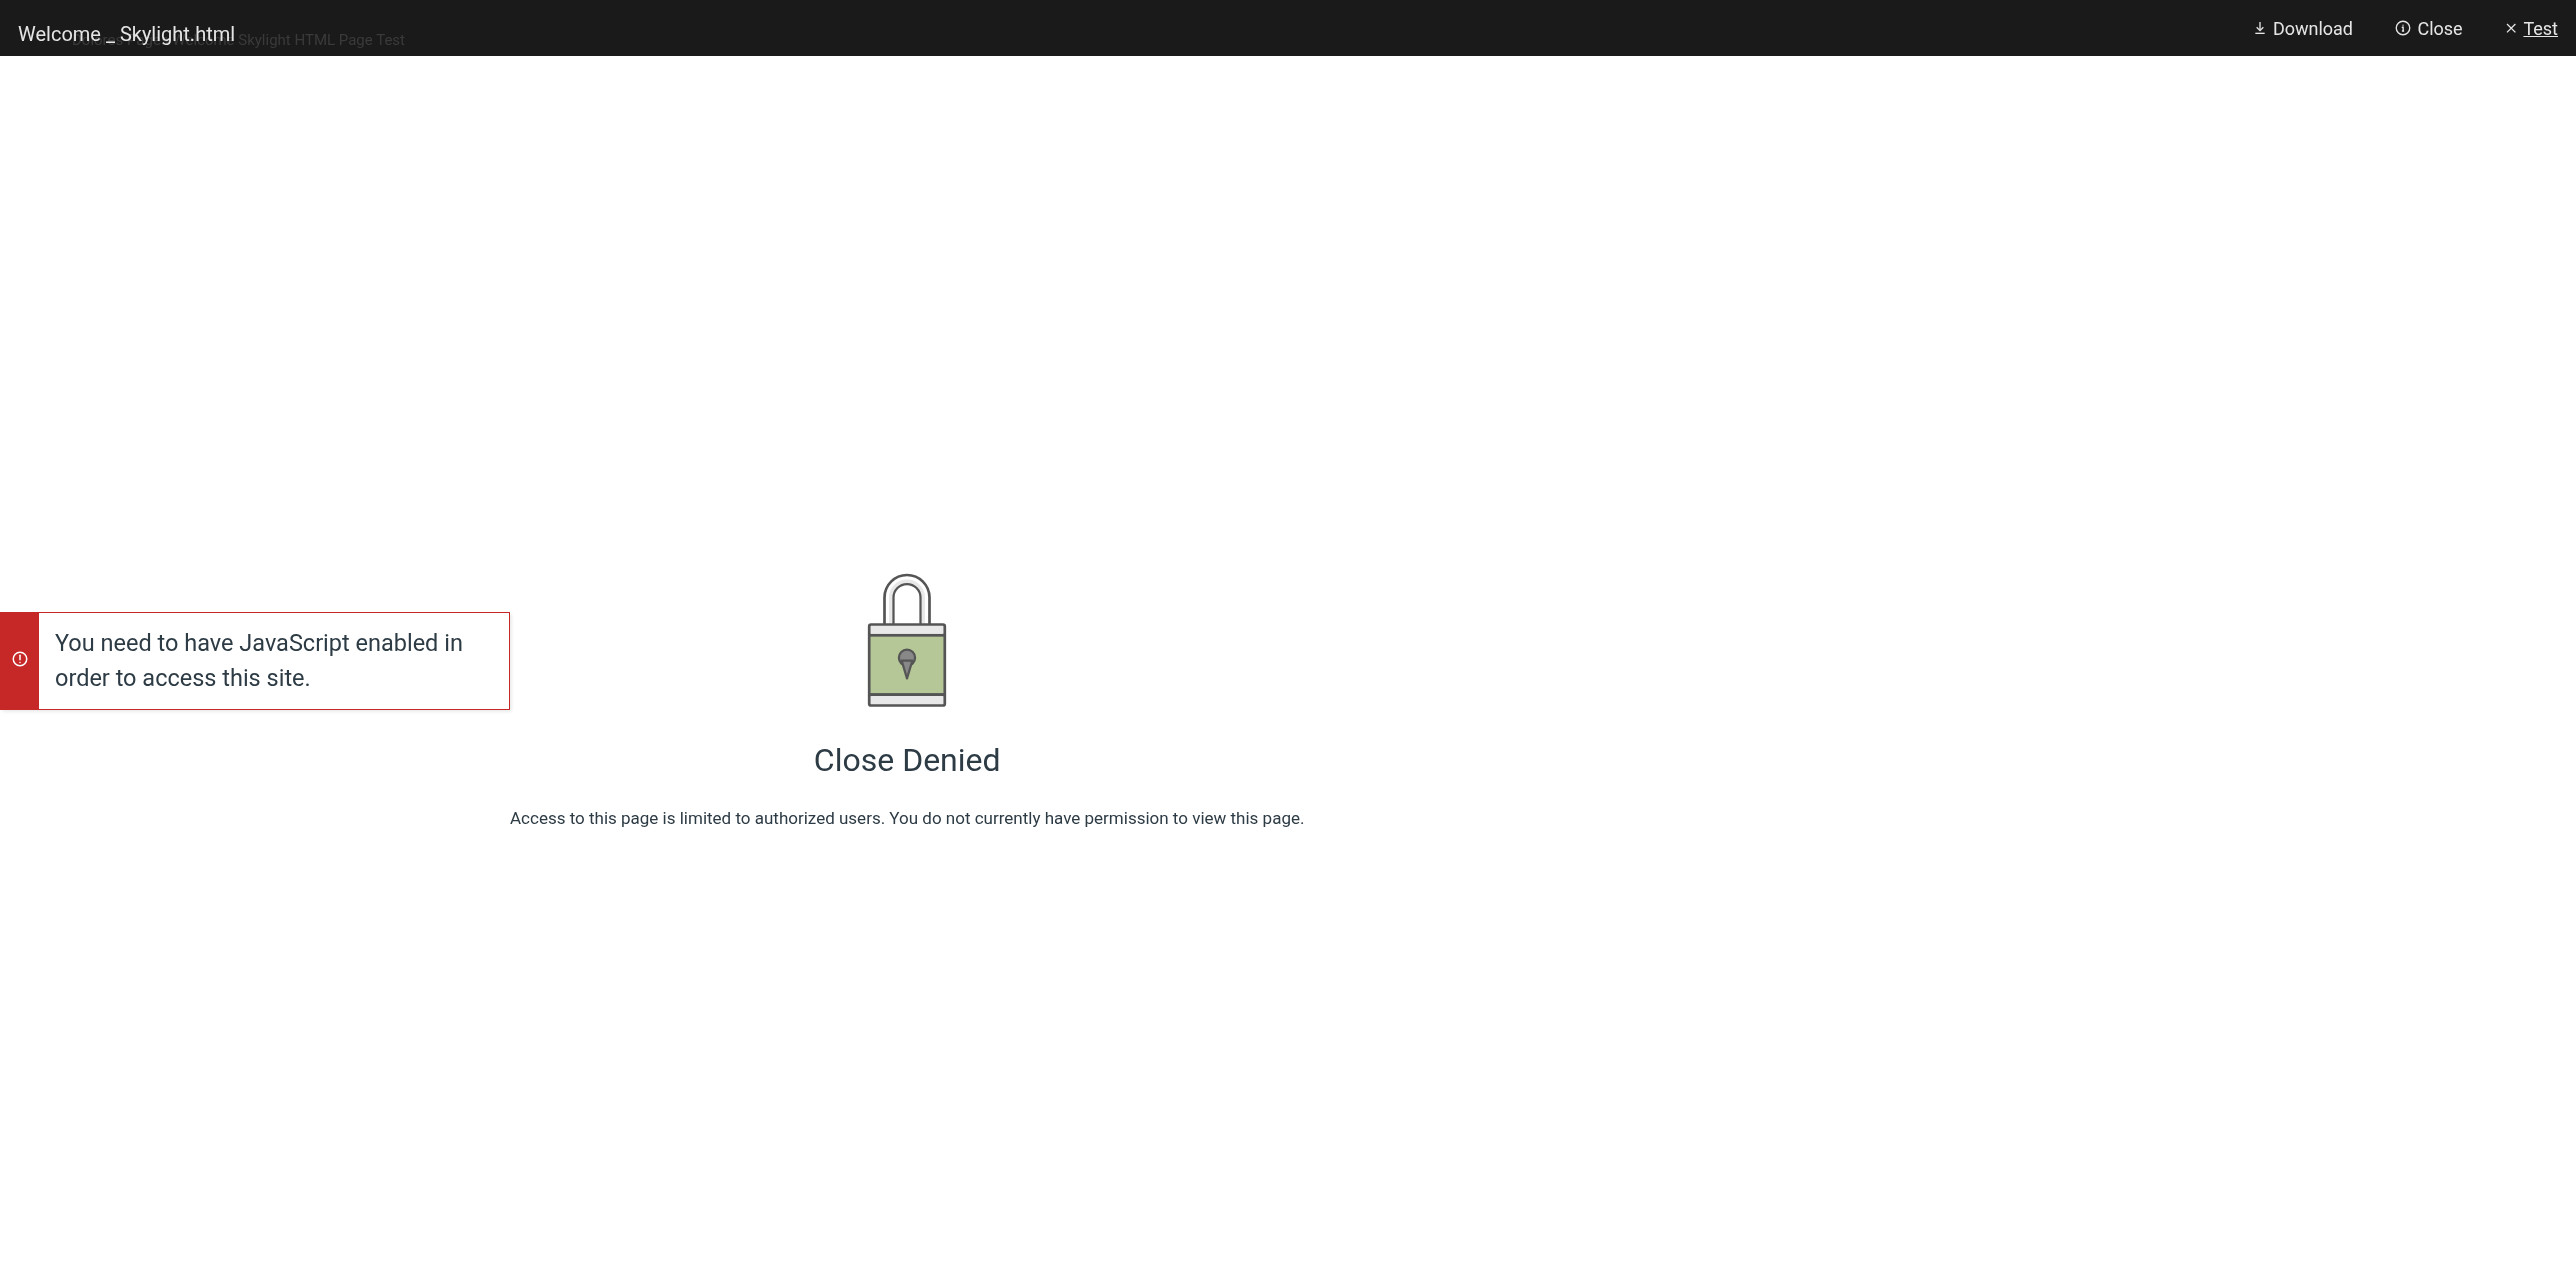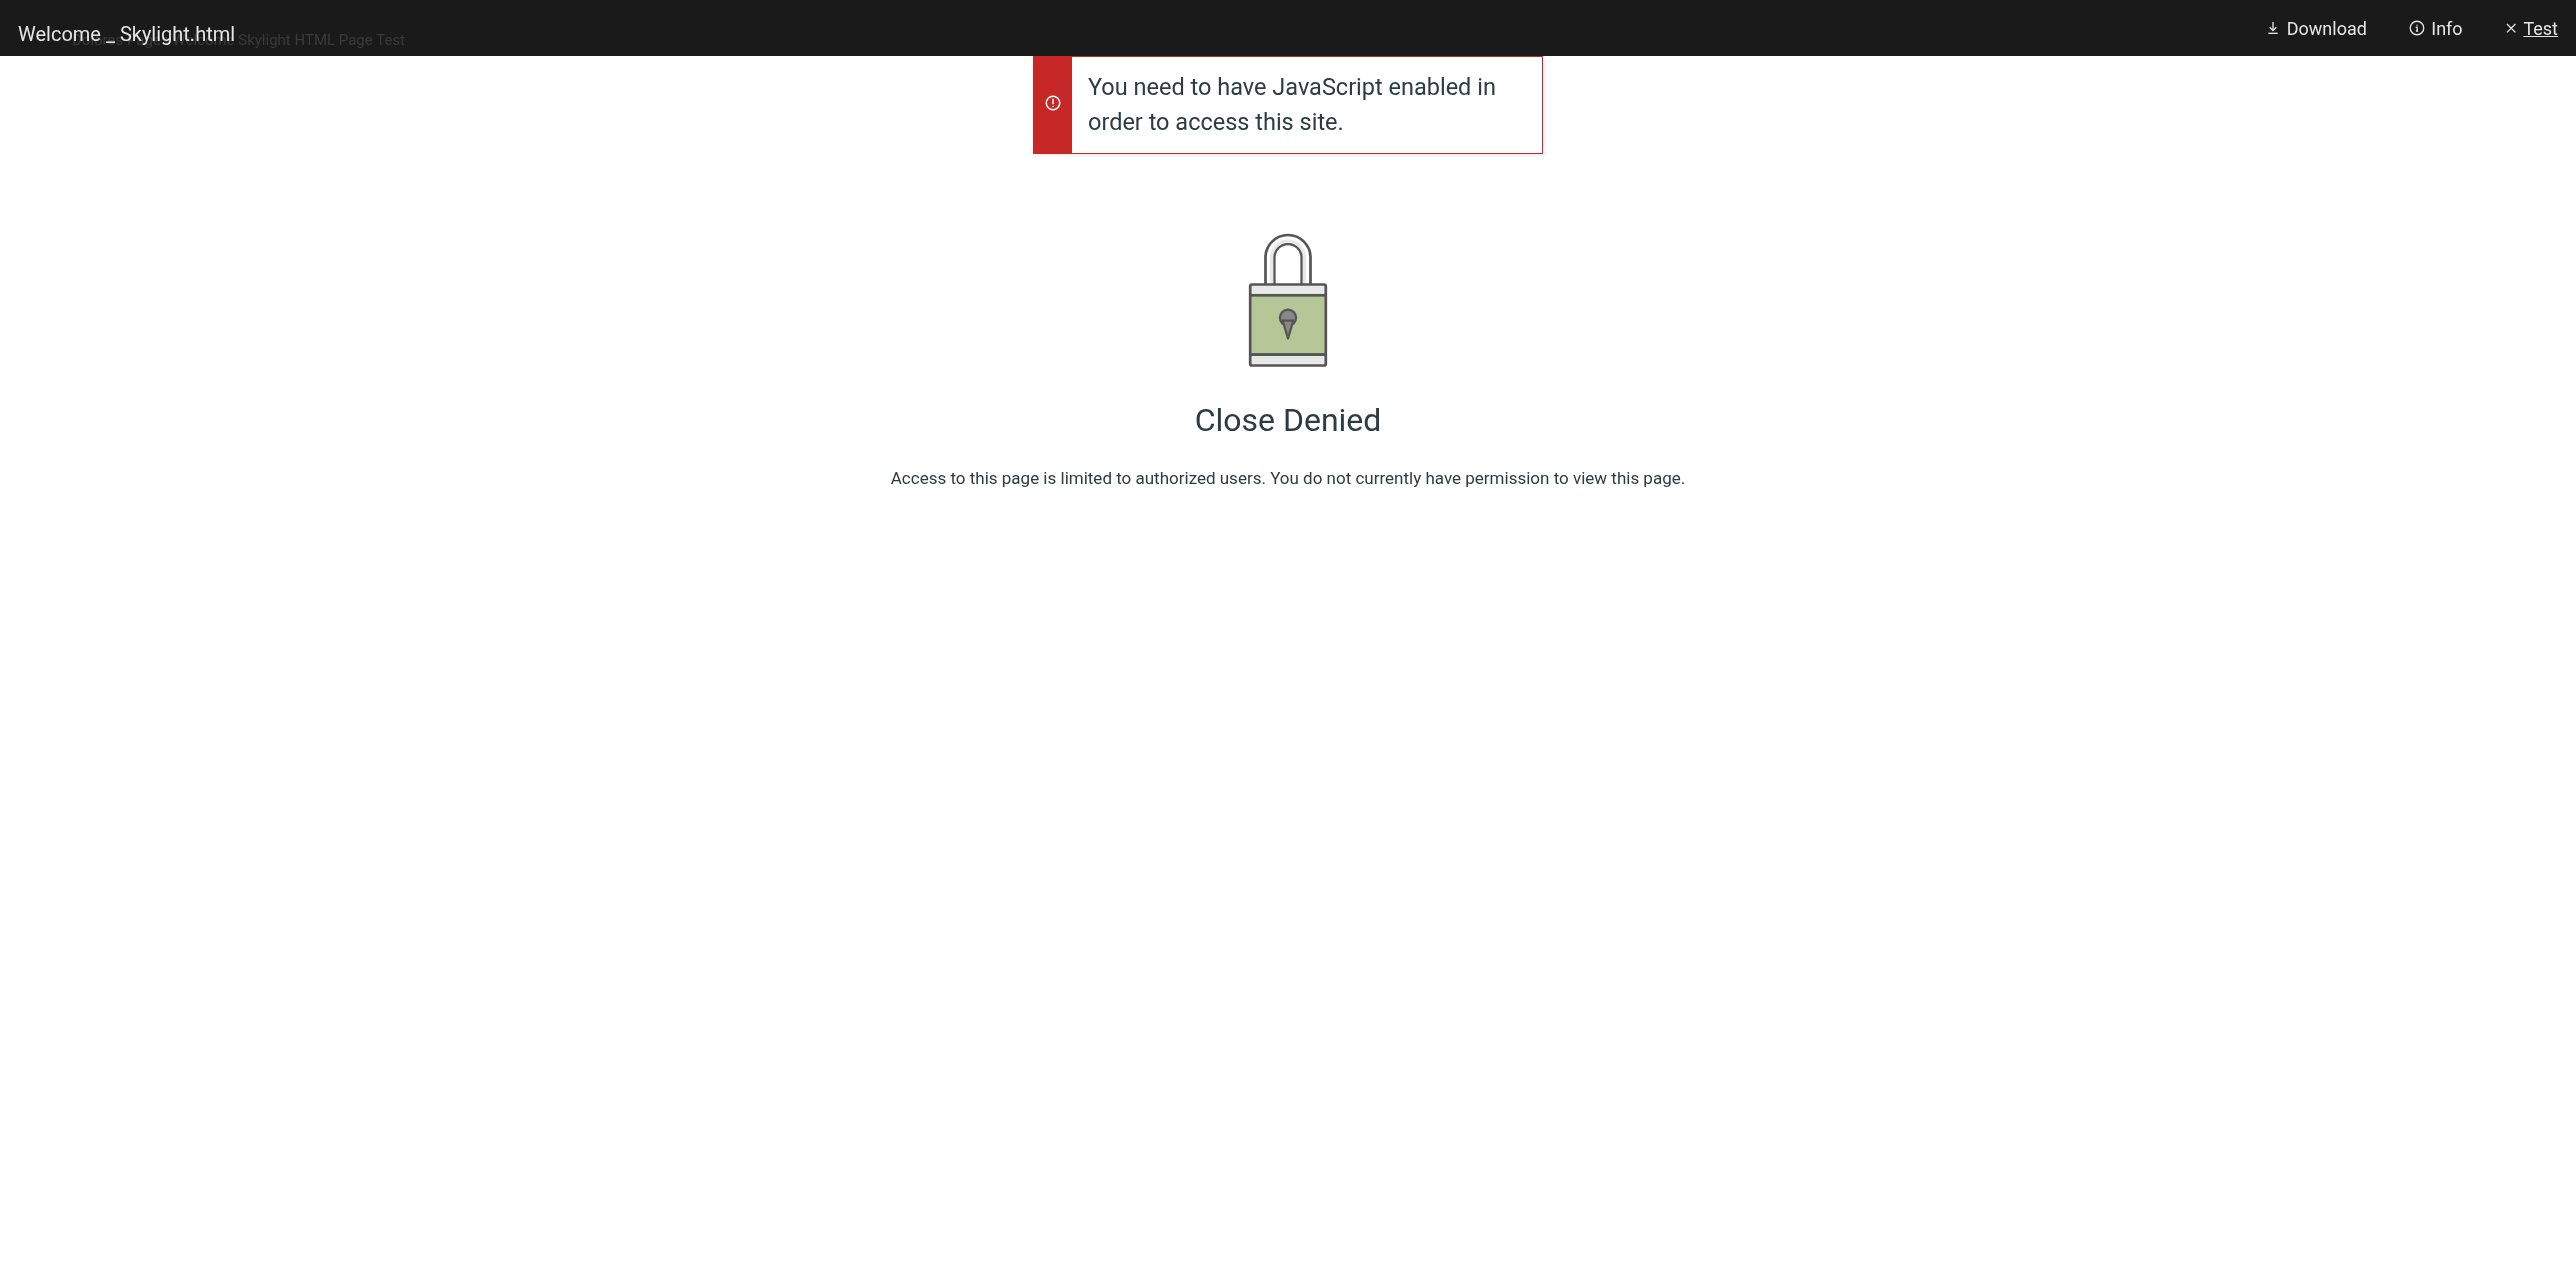--- a/index.html
+++ b/index.html
@@ -59,21 +59,21 @@
     .topbar-icon {
       display: inline-flex;
       align-items: center;
     }
     .content-area {
       background: #ffffff;
       width: 100%;
       height: calc(100vh - 56px);
       position: relative;
       display: flex;
-      flex-direction: column;
+      flex-direction: row;
       align-items: center;
     }
     .alert-box {
       margin-top: 0;
       width: 510px;
       border: 0.9px solid #c62828;
       background: #ffffff;
       display: flex;
       box-shadow: 1.8px 1.8px 3.6px rgba(0,0,0,0.1);
     }
@@ -129,21 +129,21 @@
     </div>
     <div class="topbar-action">
       <span class="topbar-icon">
         <svg width="18" height="18" viewBox="0 0 24 24" fill="none" stroke="#e5e5e5" stroke-width="1.8">
           <circle cx="12" cy="12" r="9"></circle>
           <path d="M12 8.2v0.01" stroke-linecap="round"></path>
           <path d="M11 11h1.2v5" stroke-linecap="round"></path>
           <path d="M10.5 16h3"></path>
         </svg>
       </span>
-      <span>Info</span>
+      <span>Close</span>
     </div>
     <div class="topbar-action">
       <span class="topbar-icon">
         <svg width="14.4" height="14.4" viewBox="0 0 24 24" fill="none" stroke="#e5e5e5" stroke-width="2.2">
           <path d="M5 5l14 14"></path>
           <path d="M19 5L5 19"></path>
         </svg>
       </span>
       <span class="underline">Test</span>
     </div>

